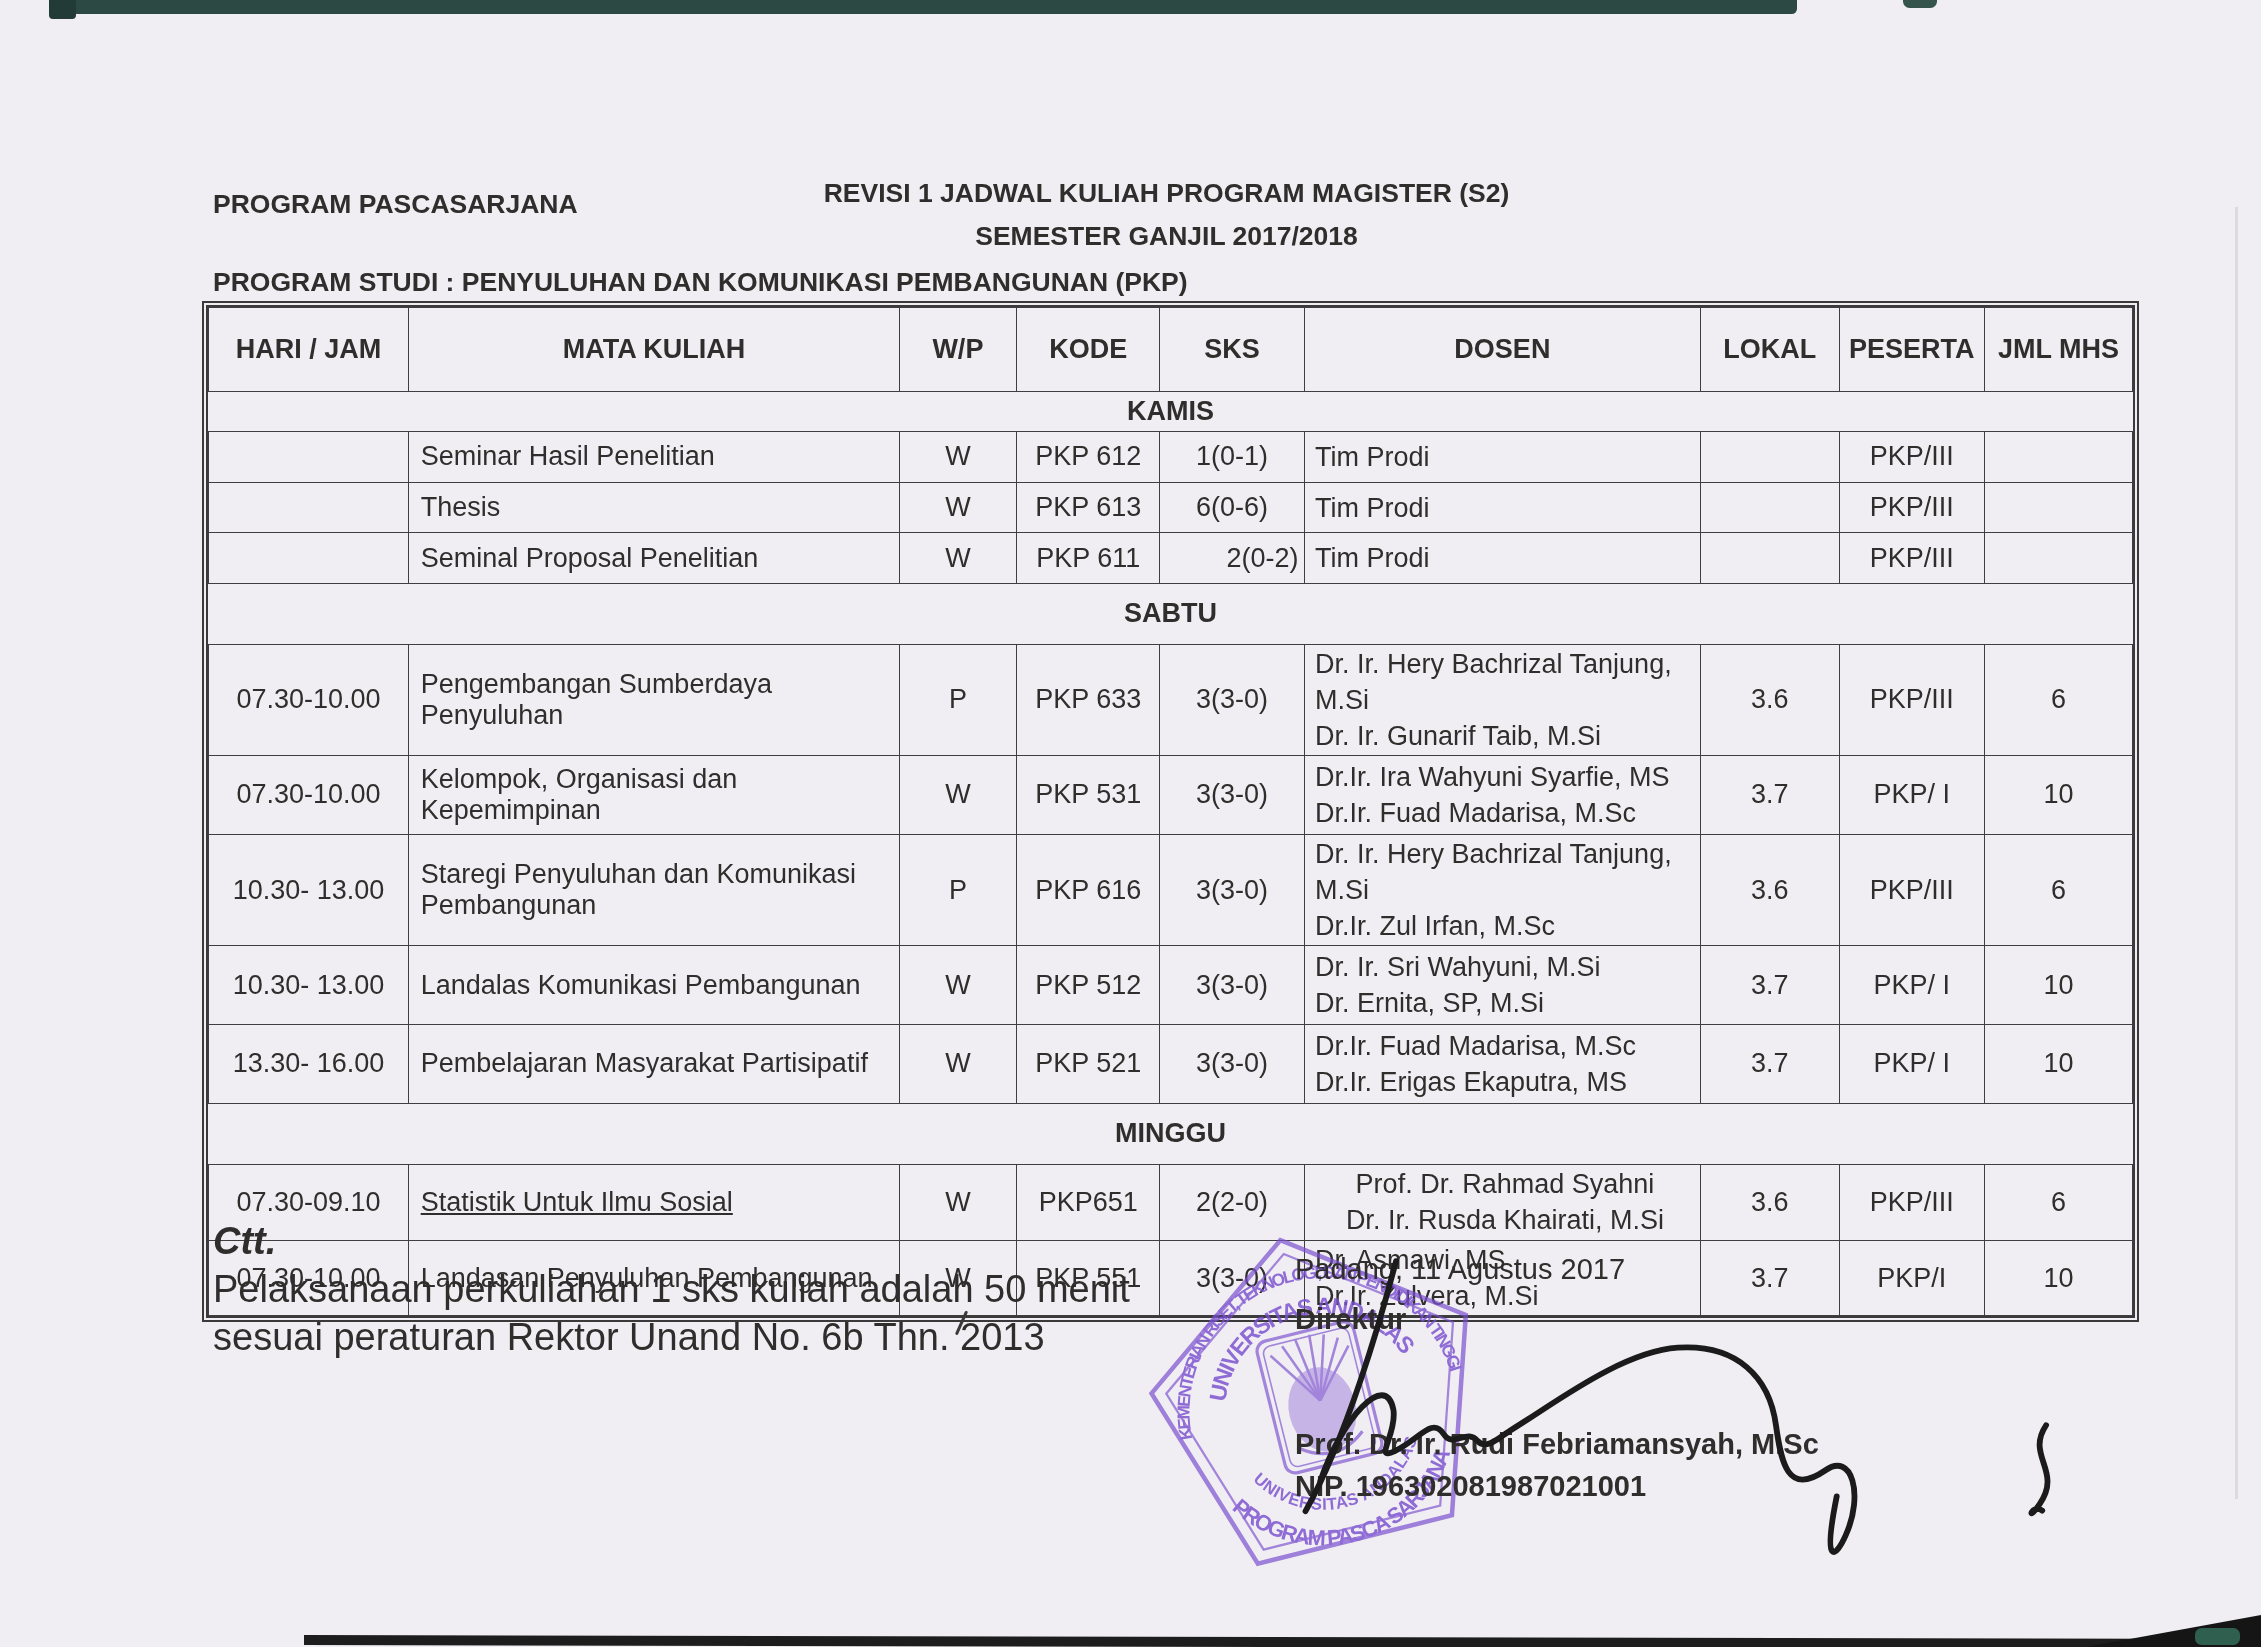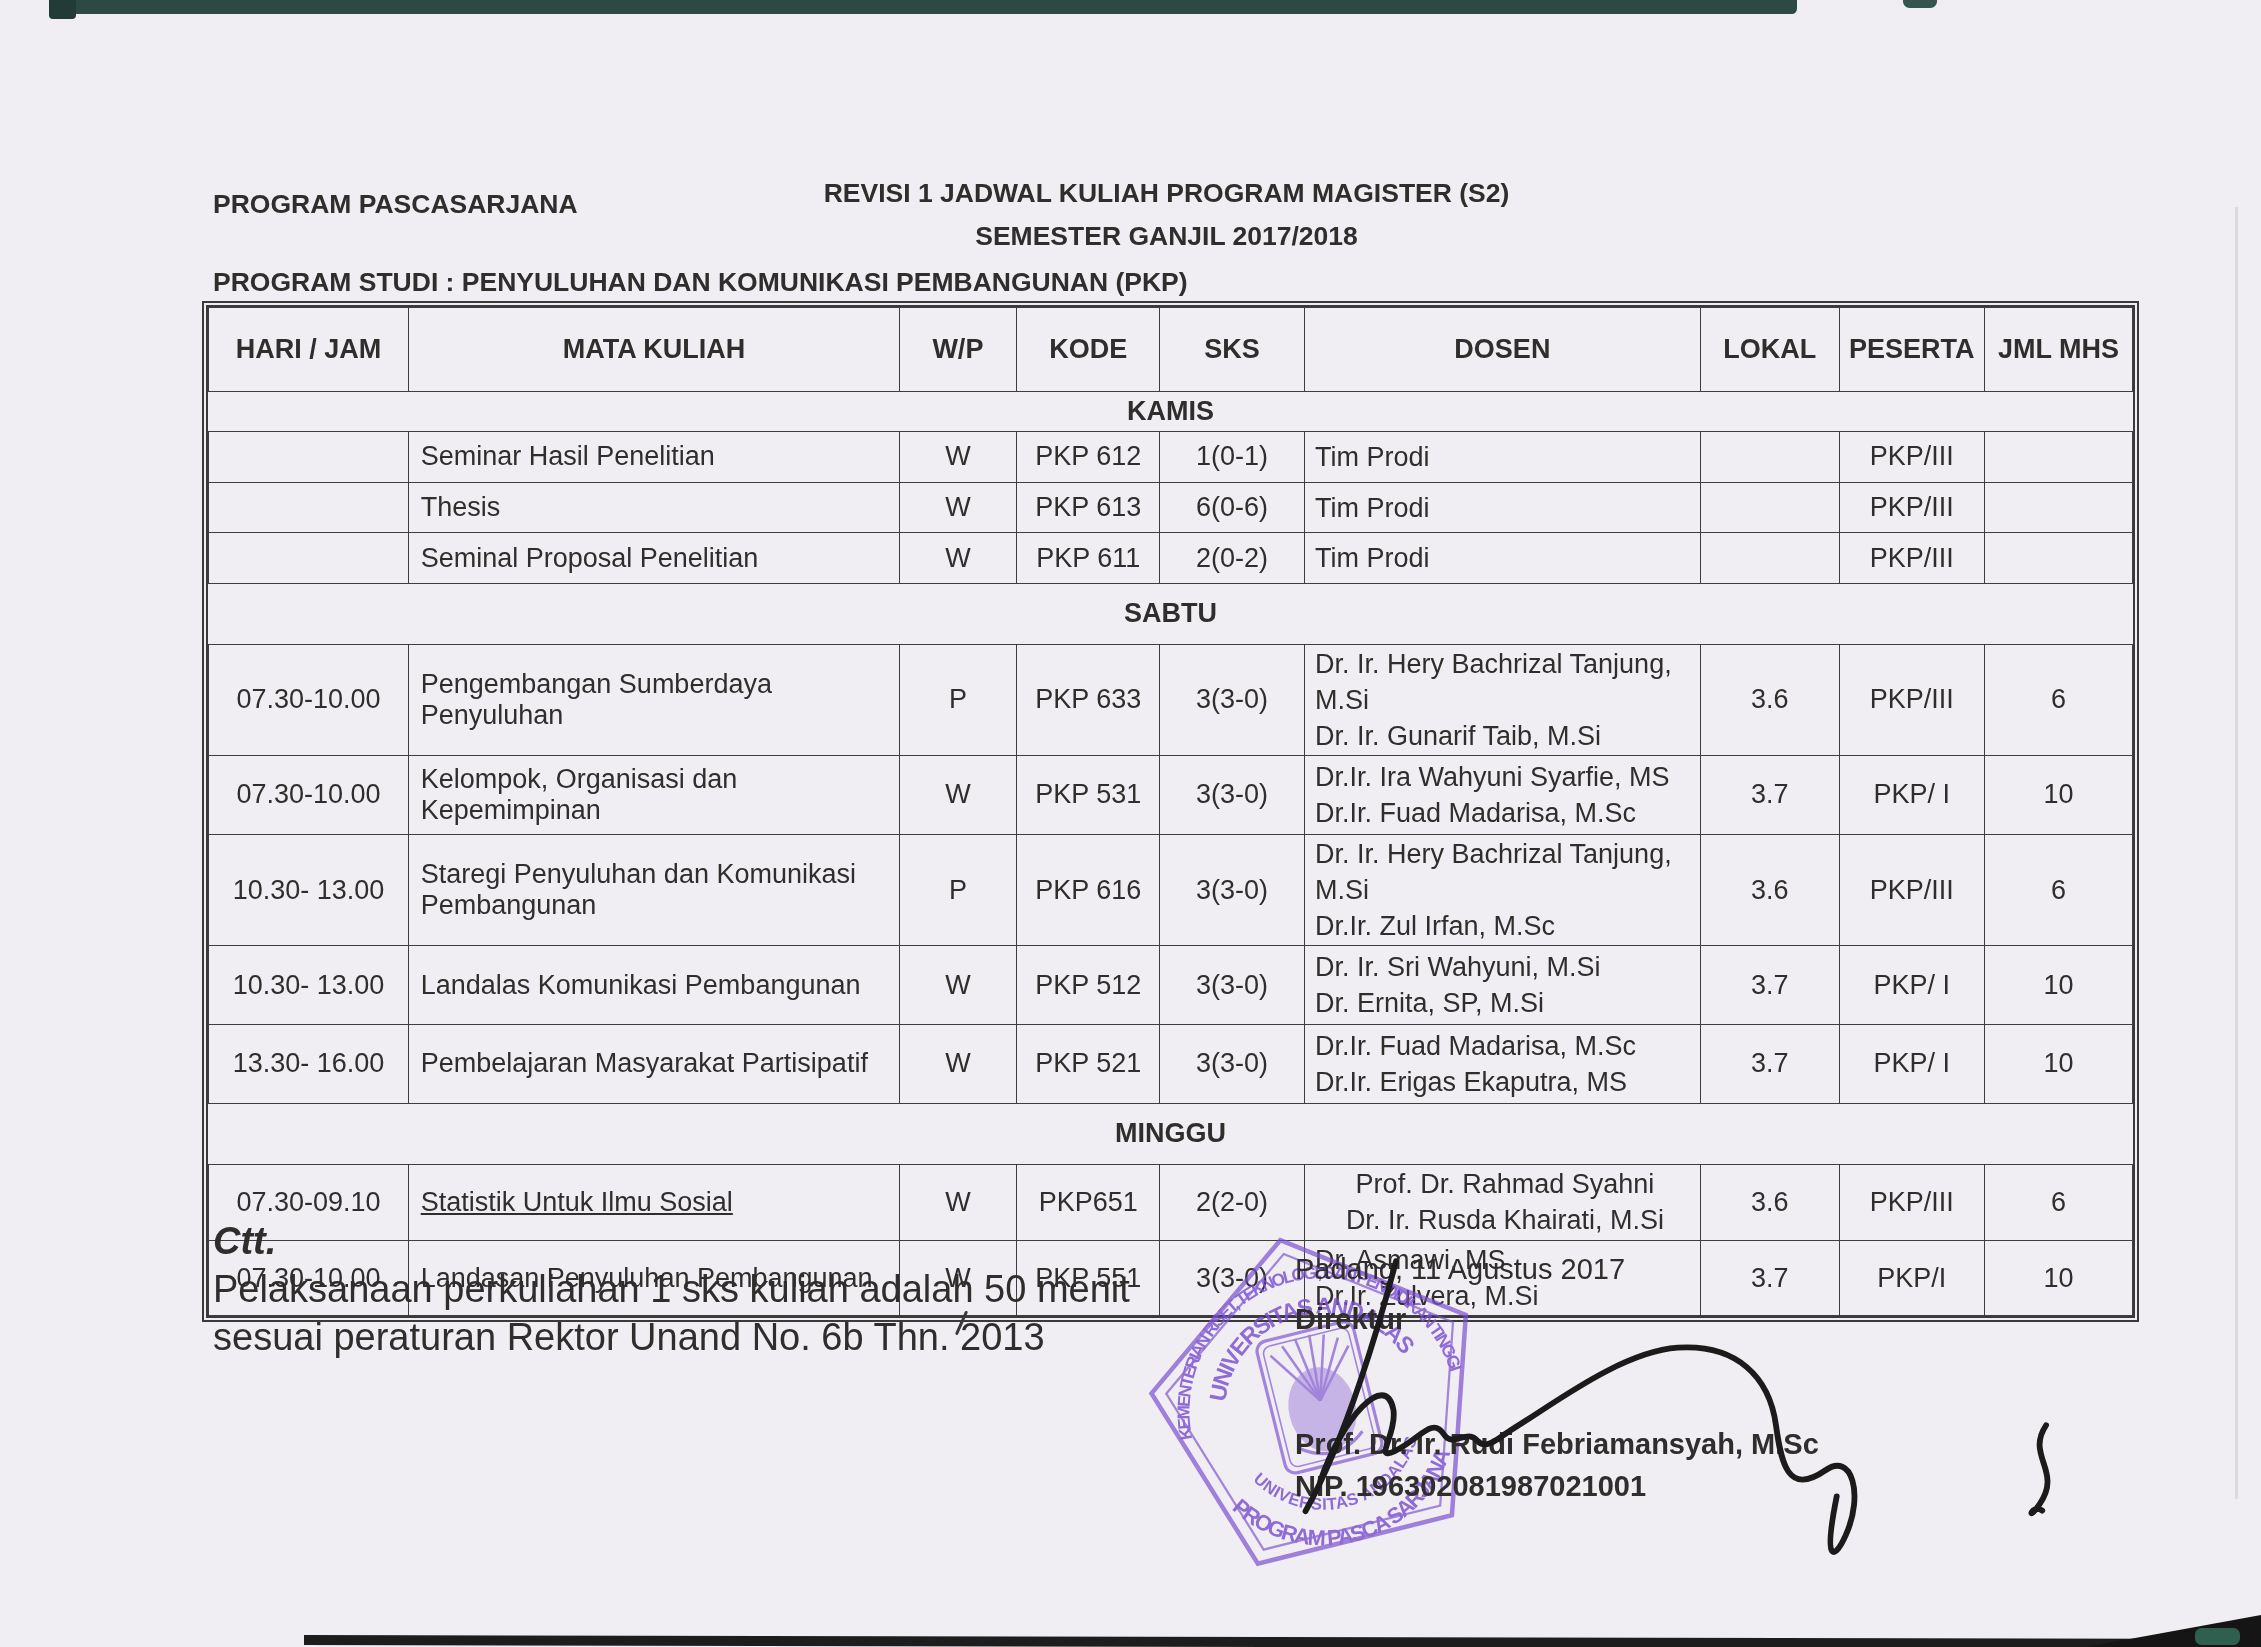--- a/index.html
+++ b/index.html
@@ -126,21 +126,21 @@
             </td>
             <td class="c" style="height: 47px;"></td>
             <td class="c" style="height: 47px;">PKP/III</td>
             <td class="c" style="height: 47px;"></td>
           </tr>
           <tr>
             <td class="c" style="height: 47px;"></td>
             <td class="l" style="height: 47px;">Seminal Proposal Penelitian</td>
             <td class="c" style="height: 47px;">W</td>
             <td class="c" style="height: 47px;">PKP 611</td>
-            <td class="c" style="height: 47px;">2(0-2)</td>
+            <td class="c" style="height: 47px; text-align: right;">2(0-2)</td>
             <td class="l dosen" style="height: 47px;">
               <div>Tim Prodi</div>
             </td>
             <td class="c" style="height: 47px;"></td>
             <td class="c" style="height: 47px;">PKP/III</td>
             <td class="c" style="height: 47px;"></td>
           </tr>
           <tr class="band">
             <td colspan="9" style="height: 57px; margin-left: 22px;">SABTU</td>
           </tr>

